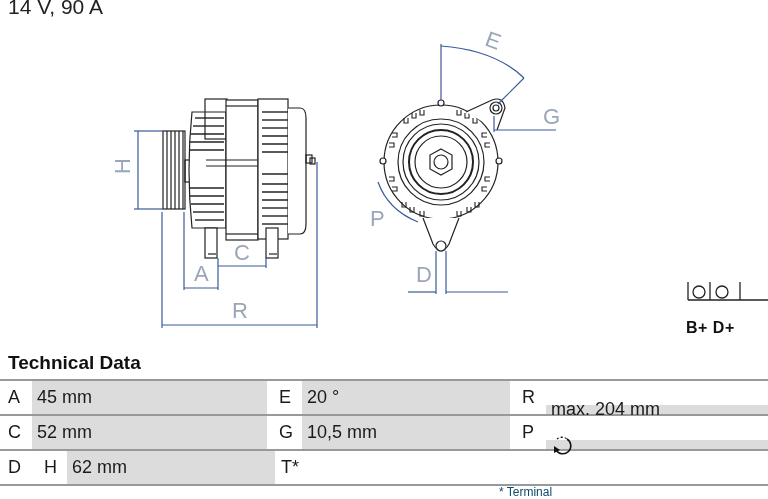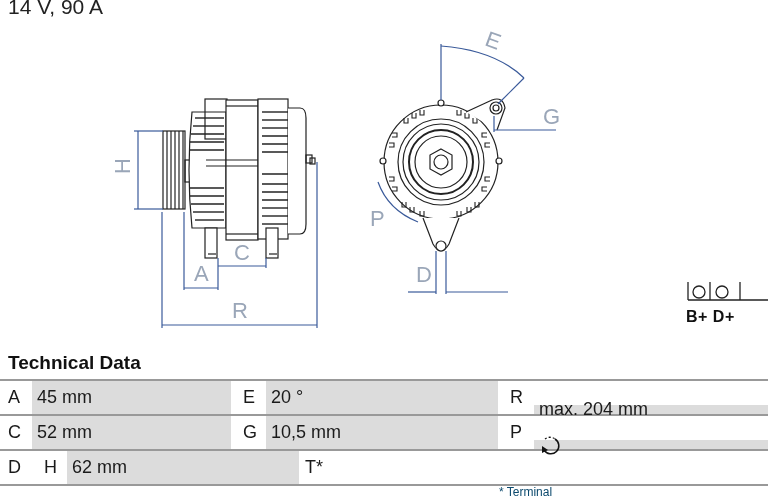--- a/index.html
+++ b/index.html
@@ -1,29 +1,29 @@
 <!DOCTYPE html>
 <html><head>
 <meta charset="utf-8">
 <style>
   html,body{margin:0;padding:0;background:#fff;}
   body{width:768px;height:499px;position:relative;overflow:hidden;font-family:"Liberation Sans",sans-serif;color:#1a1a1a;}
   .title{position:absolute;left:8px;top:-5px;font-size:21px;color:#222;}
   .drawing{position:absolute;left:0;top:0;}
   .dim{font-family:"Liberation Sans",sans-serif;font-size:22px;fill:#9aa6b8;}
-  .term-label{position:absolute;left:686px;top:308px;font-size:16px;font-weight:bold;color:#111;letter-spacing:0.5px;}
+  .term-label{position:absolute;left:686px;top:319px;font-size:16px;font-weight:bold;color:#111;letter-spacing:0.5px;}
   .section-title{position:absolute;left:8px;top:352px;font-size:19px;font-weight:bold;color:#111;text-align:right;}
   .table{position:absolute;left:0;top:379px;width:768px;border-top:2px solid #999;}
   .row{display:flex;height:33px;border-bottom:2px solid #999;}
   .lbl{background:#fff;display:flex;align-items:center;font-size:18px;}
   .val{background:#dcdcdc;display:flex;align-items:center;font-size:18px;padding-left:5px;box-sizing:border-box;}
   .c1l{width:32px;padding-left:8px;box-sizing:border-box;}
-  .c1v{width:199px;text-align:center;}
+  .c1v{width:235px;text-align:center;}
   .c2l{width:35px;padding-left:12px;box-sizing:border-box;}
-  .c2v{width:232px;}
+  .c2v{width:208px;}
   .c3l{width:36px;padding-left:12px;box-sizing:border-box;}
   .c3v{flex:1;margin-top:24px;}
   .footnote{position:absolute;left:499px;top:485px;font-size:12px;color:#0c4a6e;}
 </style>
 </head>
 <body>
 
 <div class="title">14 V, 90 A</div>
 
 <svg class="drawing" width="768" height="340" viewBox="0 0 768 340">

